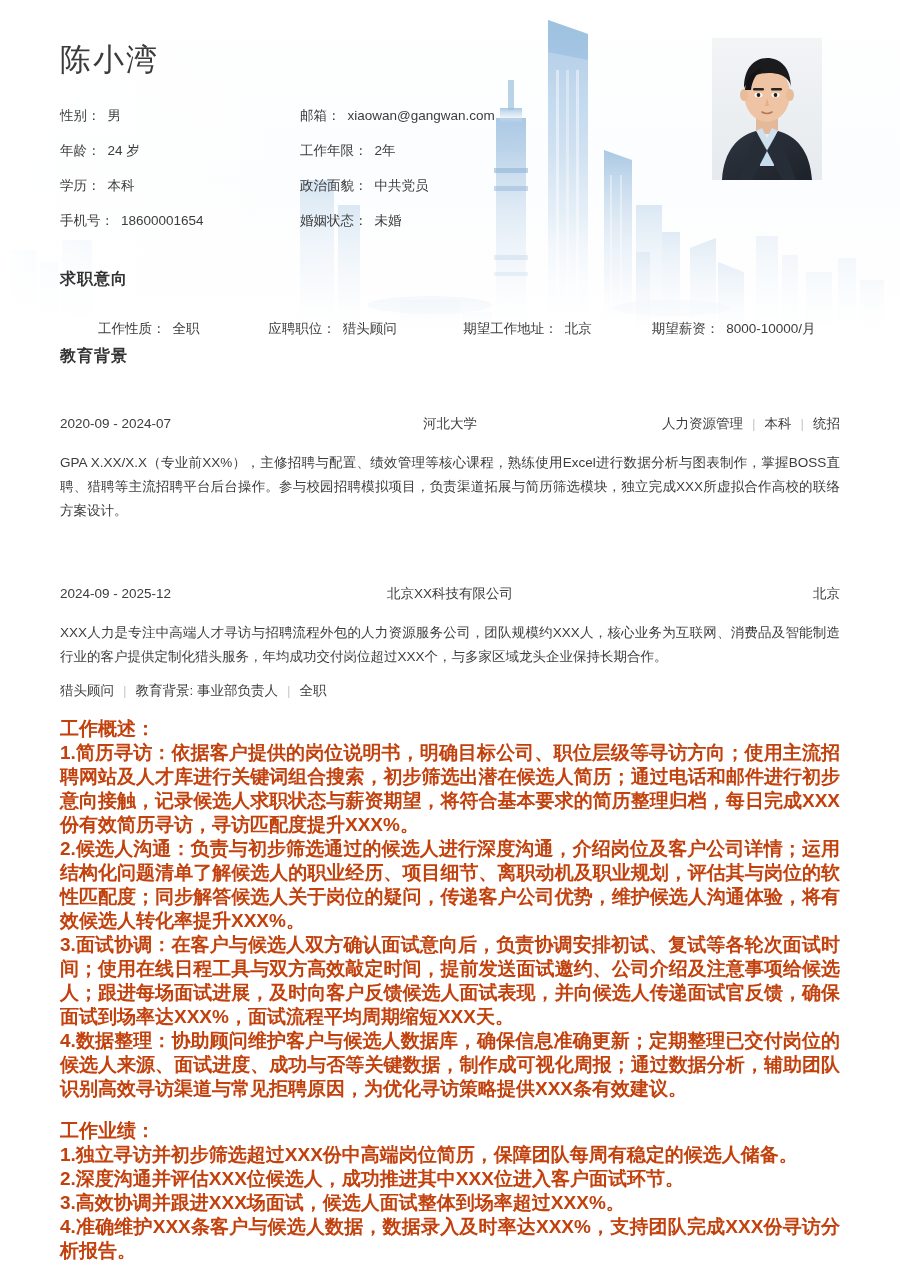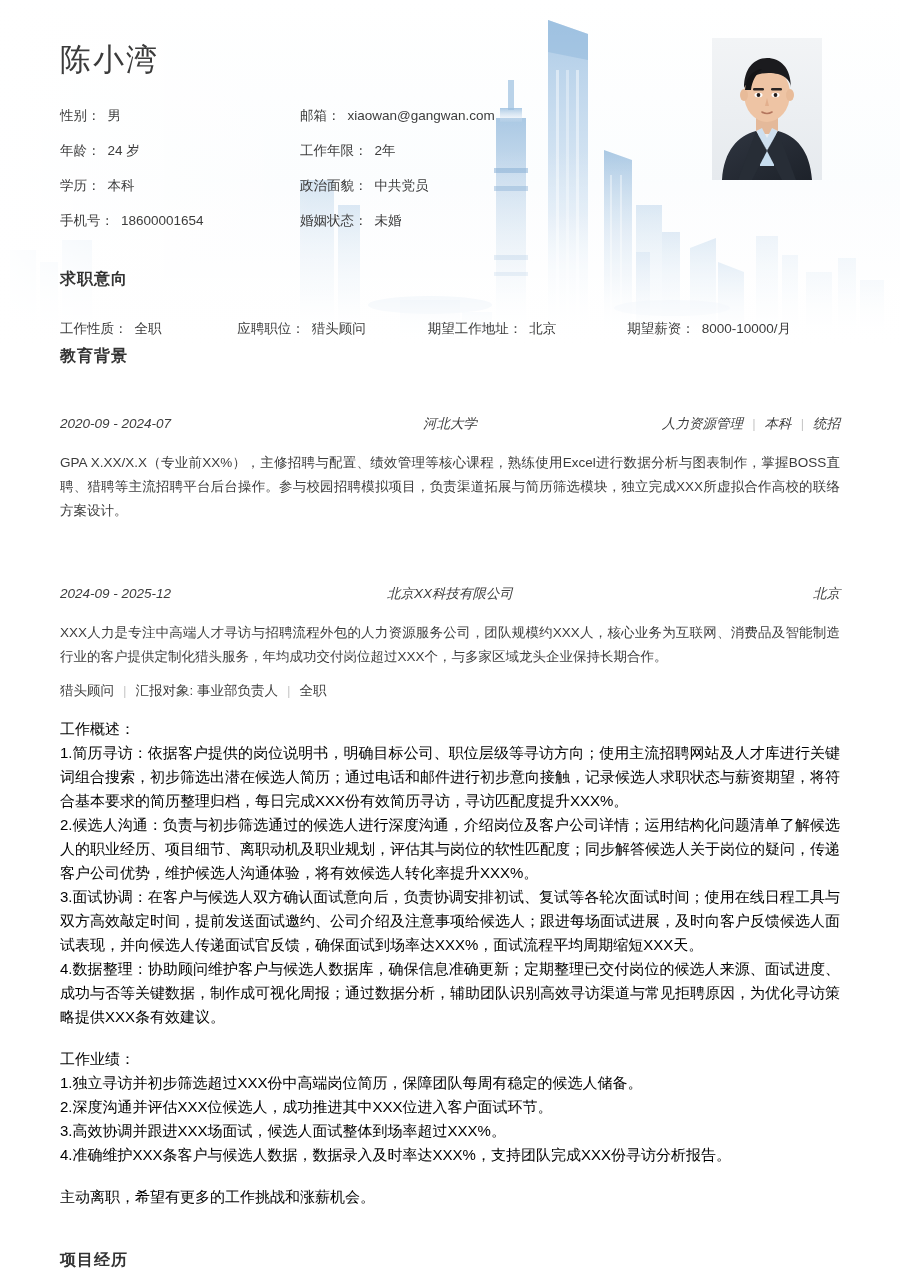--- a/index.html
+++ b/index.html
@@ -58,21 +58,21 @@
 
   
   .intent-wrap { position: relative; z-index: 4; padding: 0 60px; margin-top: 34px; }
   .sec-title {
     font-size: 16px;
     font-weight: bold;
     color: #333333;
     letter-spacing: 1px;
     line-height: 22px;
   }
-  .intent-rows { margin-top: 24px; }
+  .intent-rows { margin-top: 24px; text-align: center; }
   .intent-row {
     display: flex;
     font-size: 13.5px;
     color: #3c3c3c;
     line-height: 30px;
     white-space: nowrap;
   }
   .intent-row .cell-1 { width: 200px; }
   .intent-row .cell-2 { width: 215px; }
   .intent-row .cell-3 { width: 225px; }
@@ -84,21 +84,20 @@
   .section .sec-title { margin-bottom: 26px; }
   .sec-gap-top { margin-top: 40px; }
 
   .entry-head {
     display: flex;
     align-items: baseline;
     font-size: 13.5px;
     color: #3c3c3c;
     line-height: 22px;
     margin-bottom: 16px;
-    font-style: italic;
   }
   .entry-head .left { width: 300px; text-align: left; }
   .entry-head .mid { flex: 1; text-align: center; margin-top: 20px; }
   .entry-head .right { width: 300px; text-align: right; }
 
   .pipe {
     display: inline-block;
     color: #c9c9c9;
     margin: 0 9px;
     font-weight: 300;
@@ -111,25 +110,26 @@
     text-align: justify;
     margin-bottom: 10px;
   }
   .meta-line {
     font-size: 13.5px;
     color: #3c3c3c;
     line-height: 24px;
     margin-bottom: 14px;
   }
   .block {
-    font-size: 15px;
-    color: #000000;
+    font-size: 19px;
+    color: #c2410c;
     line-height: 24px;
     text-align: justify;
     white-space: pre-wrap;
+    font-weight: bold;
   }
   .spacer { height: 18px; }
 </style>
 </head>
 <body>
 
 <div class="header">
 
   <svg class="skyline" viewBox="0 0 900 345" preserveAspectRatio="none" aria-hidden="true">
     <defs>
@@ -333,21 +333,21 @@
 </div>
 
 <div class="section sec-gap-top">
   <div class="entry-head">
     <div class="left">2024-09 - 2025-12</div>
     <div class="mid">北京XX科技有限公司</div>
     <div class="right">北京</div>
   </div>
   <div class="para">XXX人力是专注中高端人才寻访与招聘流程外包的人力资源服务公司，团队规模约XXX人，核心业务为互联网、消费品及智能制造行业的客户提供定制化猎头服务，年均成功交付岗位超过XXX个，与多家区域龙头企业保持长期合作。</div>
   <div class="meta-line">
-    <span>猎头顾问</span><span class="pipe">|</span><span>汇报对象: 事业部负责人</span><span class="pipe">|</span><span>全职</span>
+    <span>猎头顾问</span><span class="pipe">|</span><span>教育背景: 事业部负责人</span><span class="pipe">|</span><span>全职</span>
   </div>
   <div class="block">工作概述：</div>
   <div class="block">1.简历寻访：依据客户提供的岗位说明书，明确目标公司、职位层级等寻访方向；使用主流招聘网站及人才库进行关键词组合搜索，初步筛选出潜在候选人简历；通过电话和邮件进行初步意向接触，记录候选人求职状态与薪资期望，将符合基本要求的简历整理归档，每日完成XXX份有效简历寻访，寻访匹配度提升XXX%。
 2.候选人沟通：负责与初步筛选通过的候选人进行深度沟通，介绍岗位及客户公司详情；运用结构化问题清单了解候选人的职业经历、项目细节、离职动机及职业规划，评估其与岗位的软性匹配度；同步解答候选人关于岗位的疑问，传递客户公司优势，维护候选人沟通体验，将有效候选人转化率提升XXX%。
 3.面试协调：在客户与候选人双方确认面试意向后，负责协调安排初试、复试等各轮次面试时间；使用在线日程工具与双方高效敲定时间，提前发送面试邀约、公司介绍及注意事项给候选人；跟进每场面试进展，及时向客户反馈候选人面试表现，并向候选人传递面试官反馈，确保面试到场率达XXX%，面试流程平均周期缩短XXX天。
 4.数据整理：协助顾问维护客户与候选人数据库，确保信息准确更新；定期整理已交付岗位的候选人来源、面试进度、成功与否等关键数据，制作成可视化周报；通过数据分析，辅助团队识别高效寻访渠道与常见拒聘原因，为优化寻访策略提供XXX条有效建议。</div>
   <div class="spacer"></div>
   <div class="block">工作业绩：</div>
   <div class="block">1.独立寻访并初步筛选超过XXX份中高端岗位简历，保障团队每周有稳定的候选人储备。
 2.深度沟通并评估XXX位候选人，成功推进其中XXX位进入客户面试环节。

